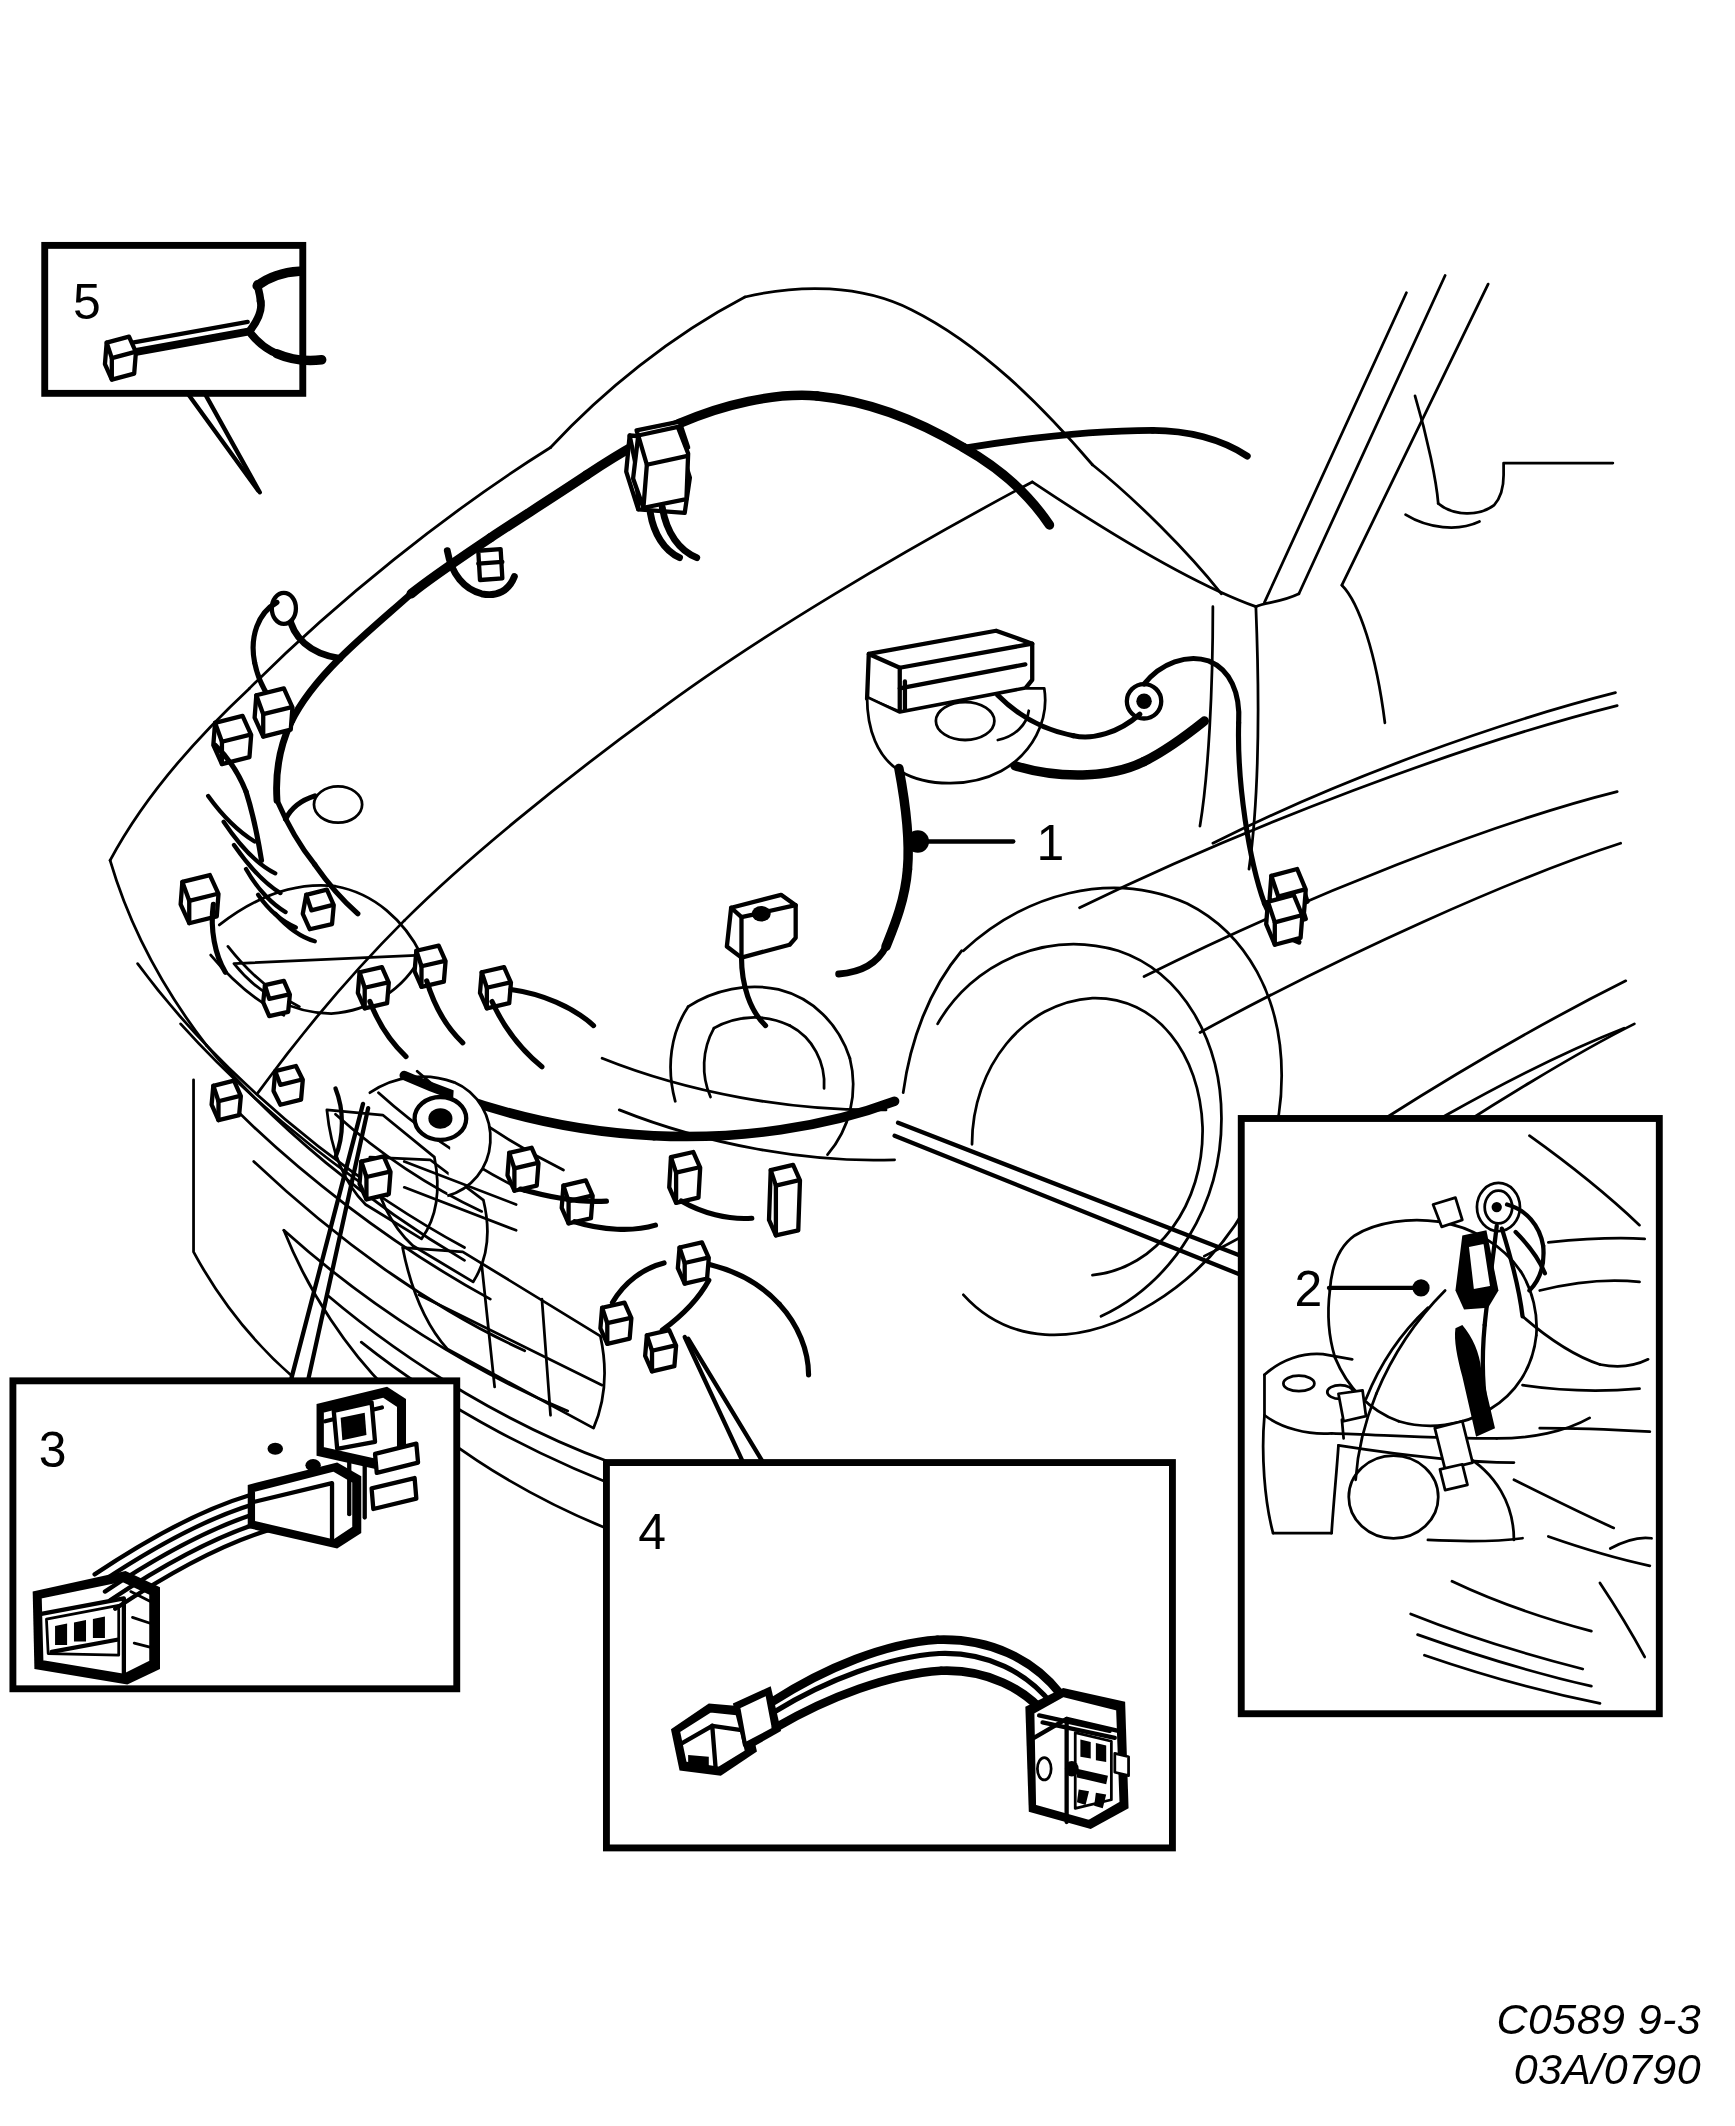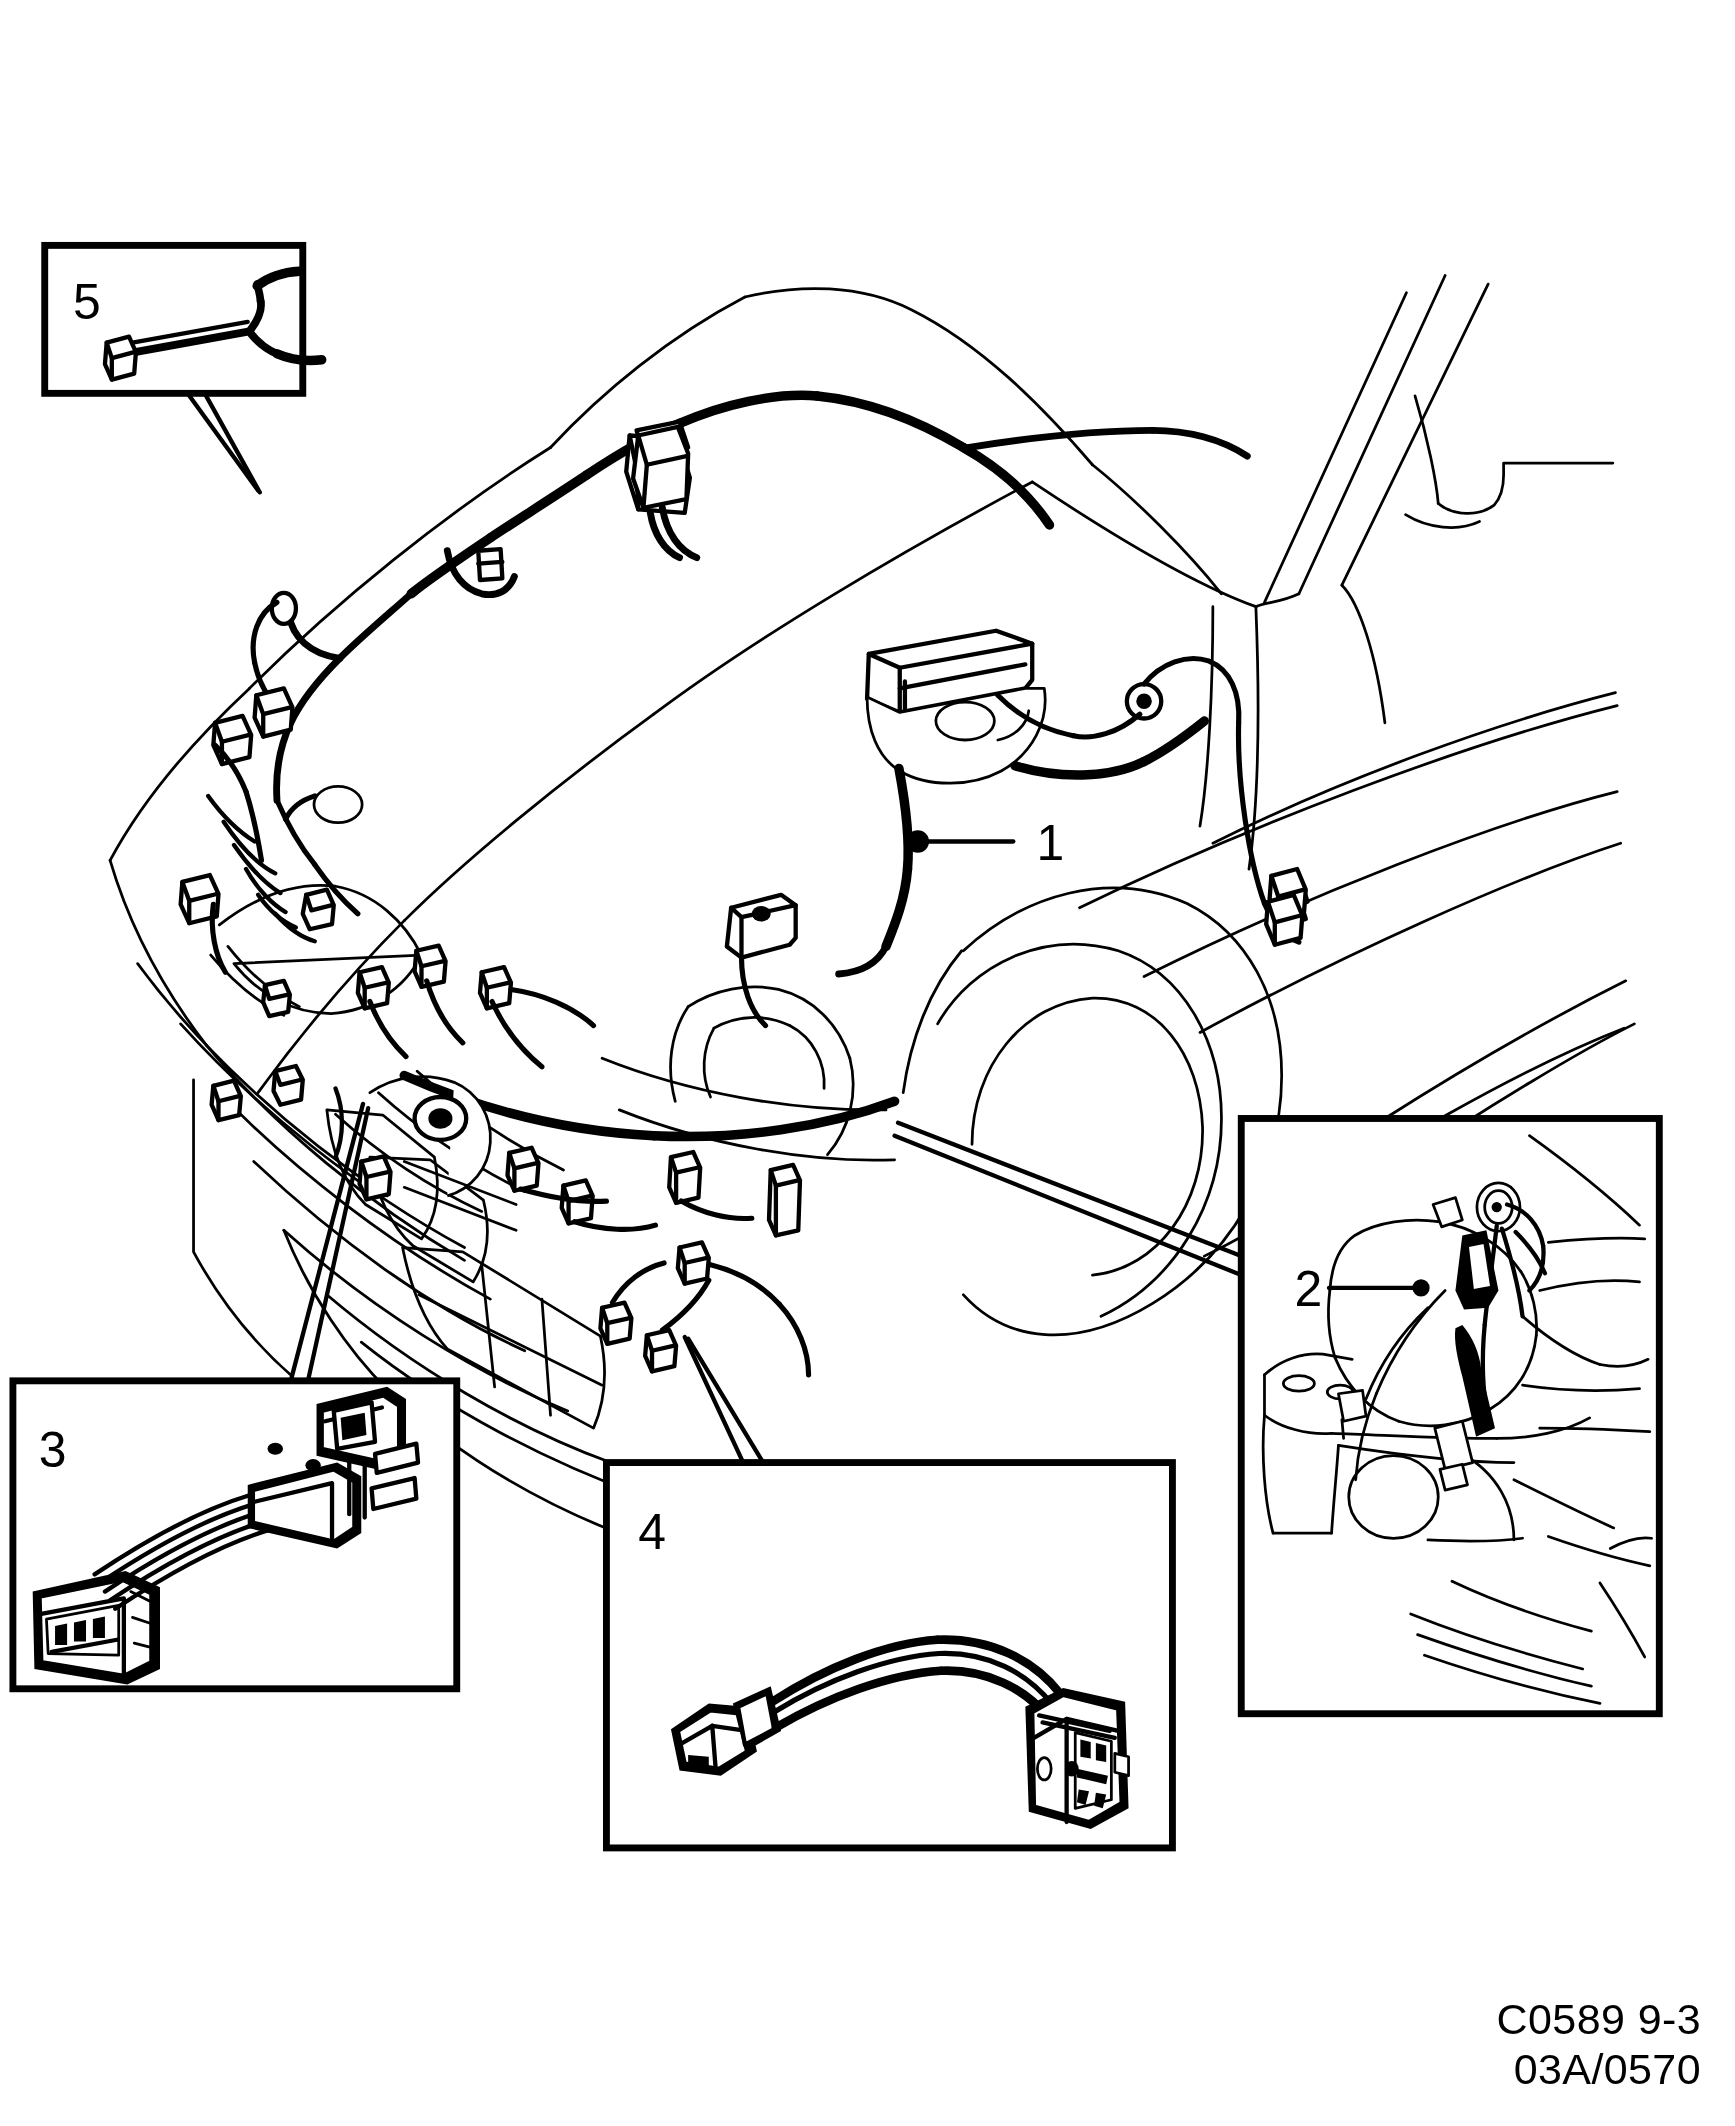--- a/index.html
+++ b/index.html
@@ -54,20 +54,21 @@
   .whitefill-thin { fill: #ffffff; stroke: #000000; stroke-width: 3.2; stroke-linejoin: round; }
   .leader { fill: none; stroke: #000000; stroke-width: 5; stroke-linecap: round; }
   .caption-block {
     position: absolute;
     right: 34px;
     bottom: 31px;
     text-align: right;
     line-height: 1.18;
     font-size: 43px;
     letter-spacing: 0.4px;
+    font-style: italic;
   }
 </style>
 </head>
 <body>
 
 <div id="page">
 
   <svg id="figure-svg" viewBox="0 0 2017 2471">
 
     <g>
@@ -532,17 +533,17 @@
     <g>
       <circle class="solidblk" cx="1067" cy="978" r="13"></circle>
       <line class="leader" x1="1074" y1="978" x2="1178" y2="978"></line>
       <text class="callout-num" x="1205" y="1000">1</text>
     </g>
 
   </svg>
 
   <div class="caption-block">
     <div>C0589 9-3</div>
-    <div>03A/0570</div>
+    <div>03A/0790</div>
   </div>
 
 </div>
 
 
 </body></html>

